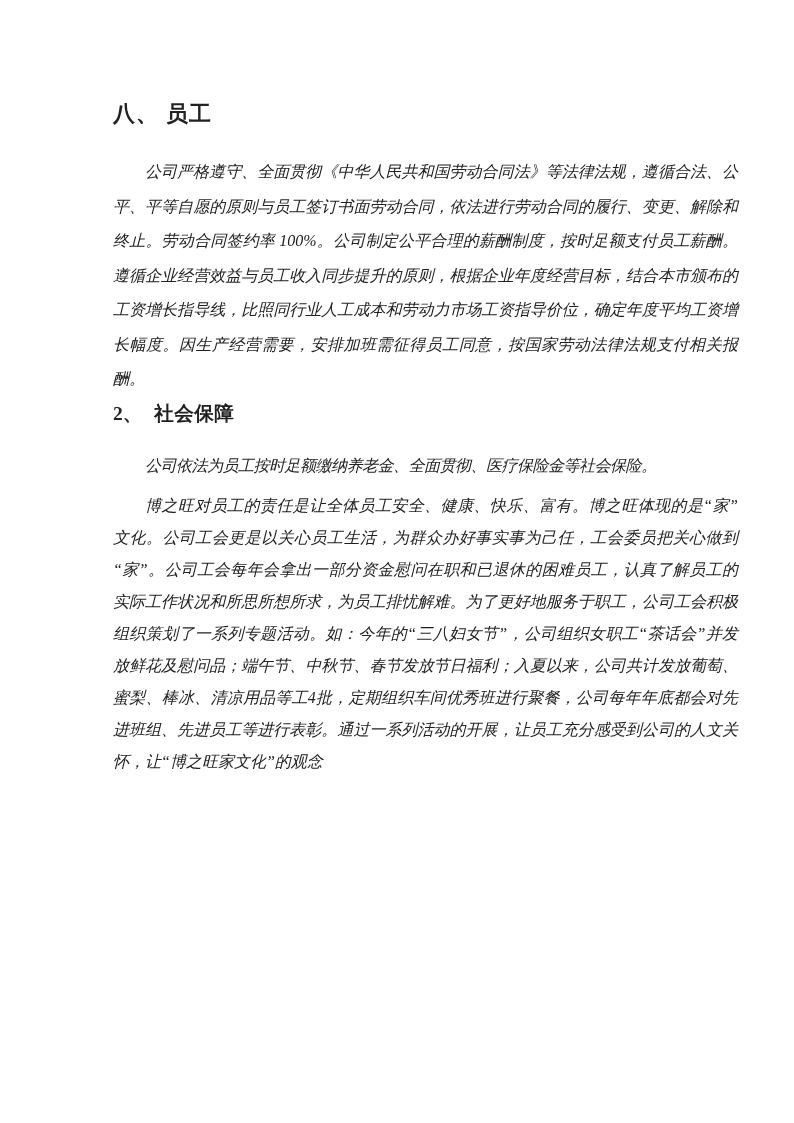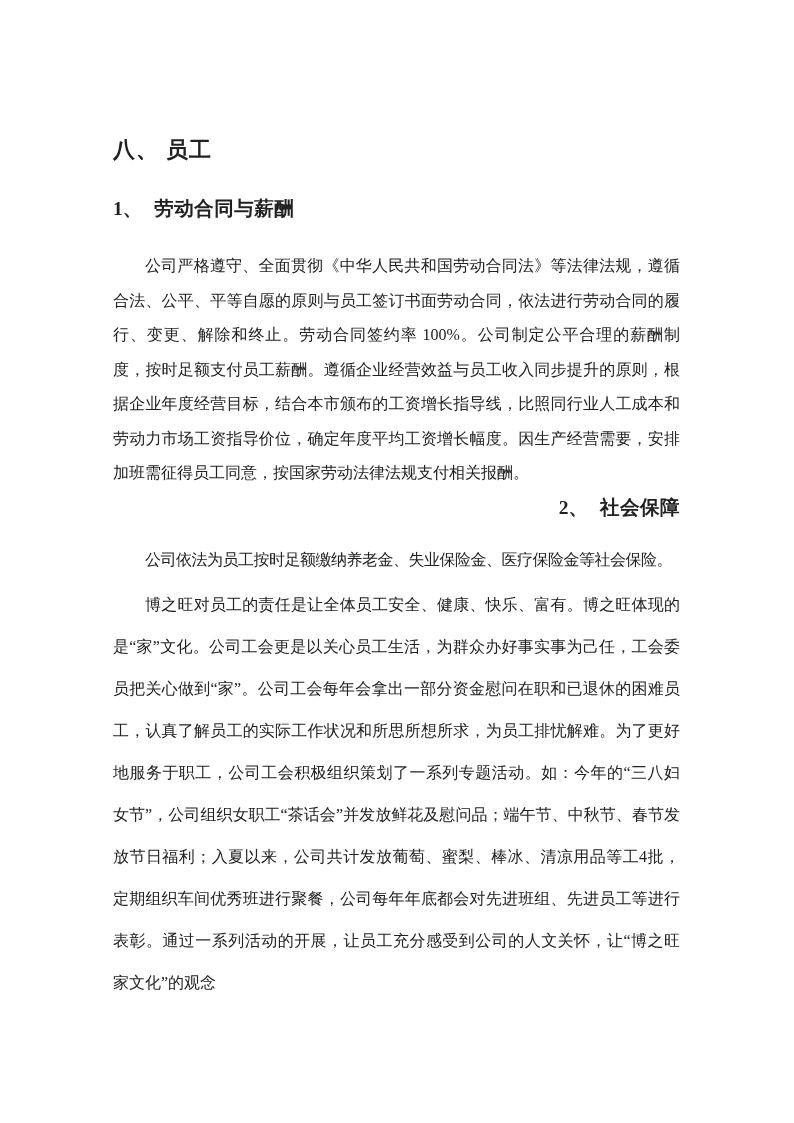--- a/index.html
+++ b/index.html
@@ -12,22 +12,21 @@
     width: 794px;
     height: 1123px;
     background: #ffffff;
     overflow: hidden;
     box-sizing: border-box;
     font-family: "Liberation Serif", "DejaVu Serif", serif;
     color: #212121;
   }
   .content {
     box-sizing: border-box;
-    padding: 98px 114px 0 113px;
-    margin-top: 36px;
+    padding: 98px 56px 0 113px;
   }
   h1.chapter-heading {
     margin: 0;
     font-family: "DejaVu Sans", "Liberation Sans", sans-serif;
     font-size: 22px;
     line-height: 32px;
     font-weight: bold;
     letter-spacing: 1px;
   }
   h1.chapter-heading .num {
@@ -39,57 +38,55 @@
     line-height: 30px;
     font-weight: bold;
     margin: 0;
     letter-spacing: 0.5px;
   }
   h2.section-heading .num {
     margin-right: 12px;
     letter-spacing: 0;
   }
   h2.mt-s1 { margin-top: 28px; }
-  h2.mt-s2 { margin-top: 2px; text-align: right; }
+  h2.mt-s2 { margin-top: 2px; }
   h2.mt-s3 { margin-top: 18px; }
   p.body-para {
     margin: 0;
     font-size: 16px;
     line-height: 34.5px;
     text-align: justify;
     text-justify: inter-character;
     text-indent: 2em;
+    font-style: italic;
   }
   p.mt-p1 { margin-top: 25px; }
   p.mt-p2 { margin-top: 20px; letter-spacing: -0.5px; }
   p.mt-p3 { margin-top: 16px; }
-  p.mt-p4 { margin-top: 7px; line-height: 42px; }
+  p.mt-p4 { margin-top: 7px; line-height: 32px; }
 </style>
 </head>
 <body>
 
 <div class="page">
   <div class="content">
 
     <h1 class="chapter-heading">
       <span class="num">八、</span><span>员工</span>
     </h1>
 
     <section>
-      <h2 class="section-heading mt-s1">
-        <span class="num">1、</span><span>劳动合同与薪酬</span>
-      </h2>
       <p class="body-para mt-p1">公司严格遵守、全面贯彻《中华人民共和国劳动合同法》等法律法规，遵循合法、公平、平等自愿的原则与员工签订书面劳动合同，依法进行劳动合同的履行、变更、解除和终止。劳动合同签约率 100%。公司制定公平合理的薪酬制度，按时足额支付员工薪酬。遵循企业经营效益与员工收入同步提升的原则，根据企业年度经营目标，结合本市颁布的工资增长指导线，比照同行业人工成本和劳动力市场工资指导价位，确定年度平均工资增长幅度。因生产经营需要，安排加班需征得员工同意，按国家劳动法律法规支付相关报酬。</p>
     </section>
 
     <section>
       <h2 class="section-heading mt-s2">
         <span class="num">2、</span><span>社会保障</span>
       </h2>
-      <p class="body-para mt-p2">公司依法为员工按时足额缴纳养老金、失业保险金、医疗保险金等社会保险。</p>
+      <p class="body-para mt-p2">公司依法为员工按时足额缴纳养老金、全面贯彻、医疗保险金等社会保险。</p>
     </section>
 
     <section>
       <p class="body-para mt-p4">博之旺对员工的责任是让全体员工安全、健康、快乐、富有。博之旺体现的是“家”文化。公司工会更是以关心员工生活，为群众办好事实事为己任，工会委员把关心做到“家”。公司工会每年会拿出一部分资金慰问在职和已退休的困难员工，认真了解员工的实际工作状况和所思所想所求，为员工排忧解难。为了更好地服务于职工，公司工会积极组织策划了一系列专题活动。如：今年的“三八妇女节”，公司组织女职工“茶话会”并发放鲜花及慰问品；端午节、中秋节、春节发放节日福利；入夏以来，公司共计发放葡萄、蜜梨、棒冰、清凉用品等工4批，定期组织车间优秀班进行聚餐，公司每年年底都会对先进班组、先进员工等进行表彰。通过一系列活动的开展，让员工充分感受到公司的人文关怀，让“博之旺家文化”的观念</p>
     </section>
 
   </div>
 </div>
 
 </body></html>

